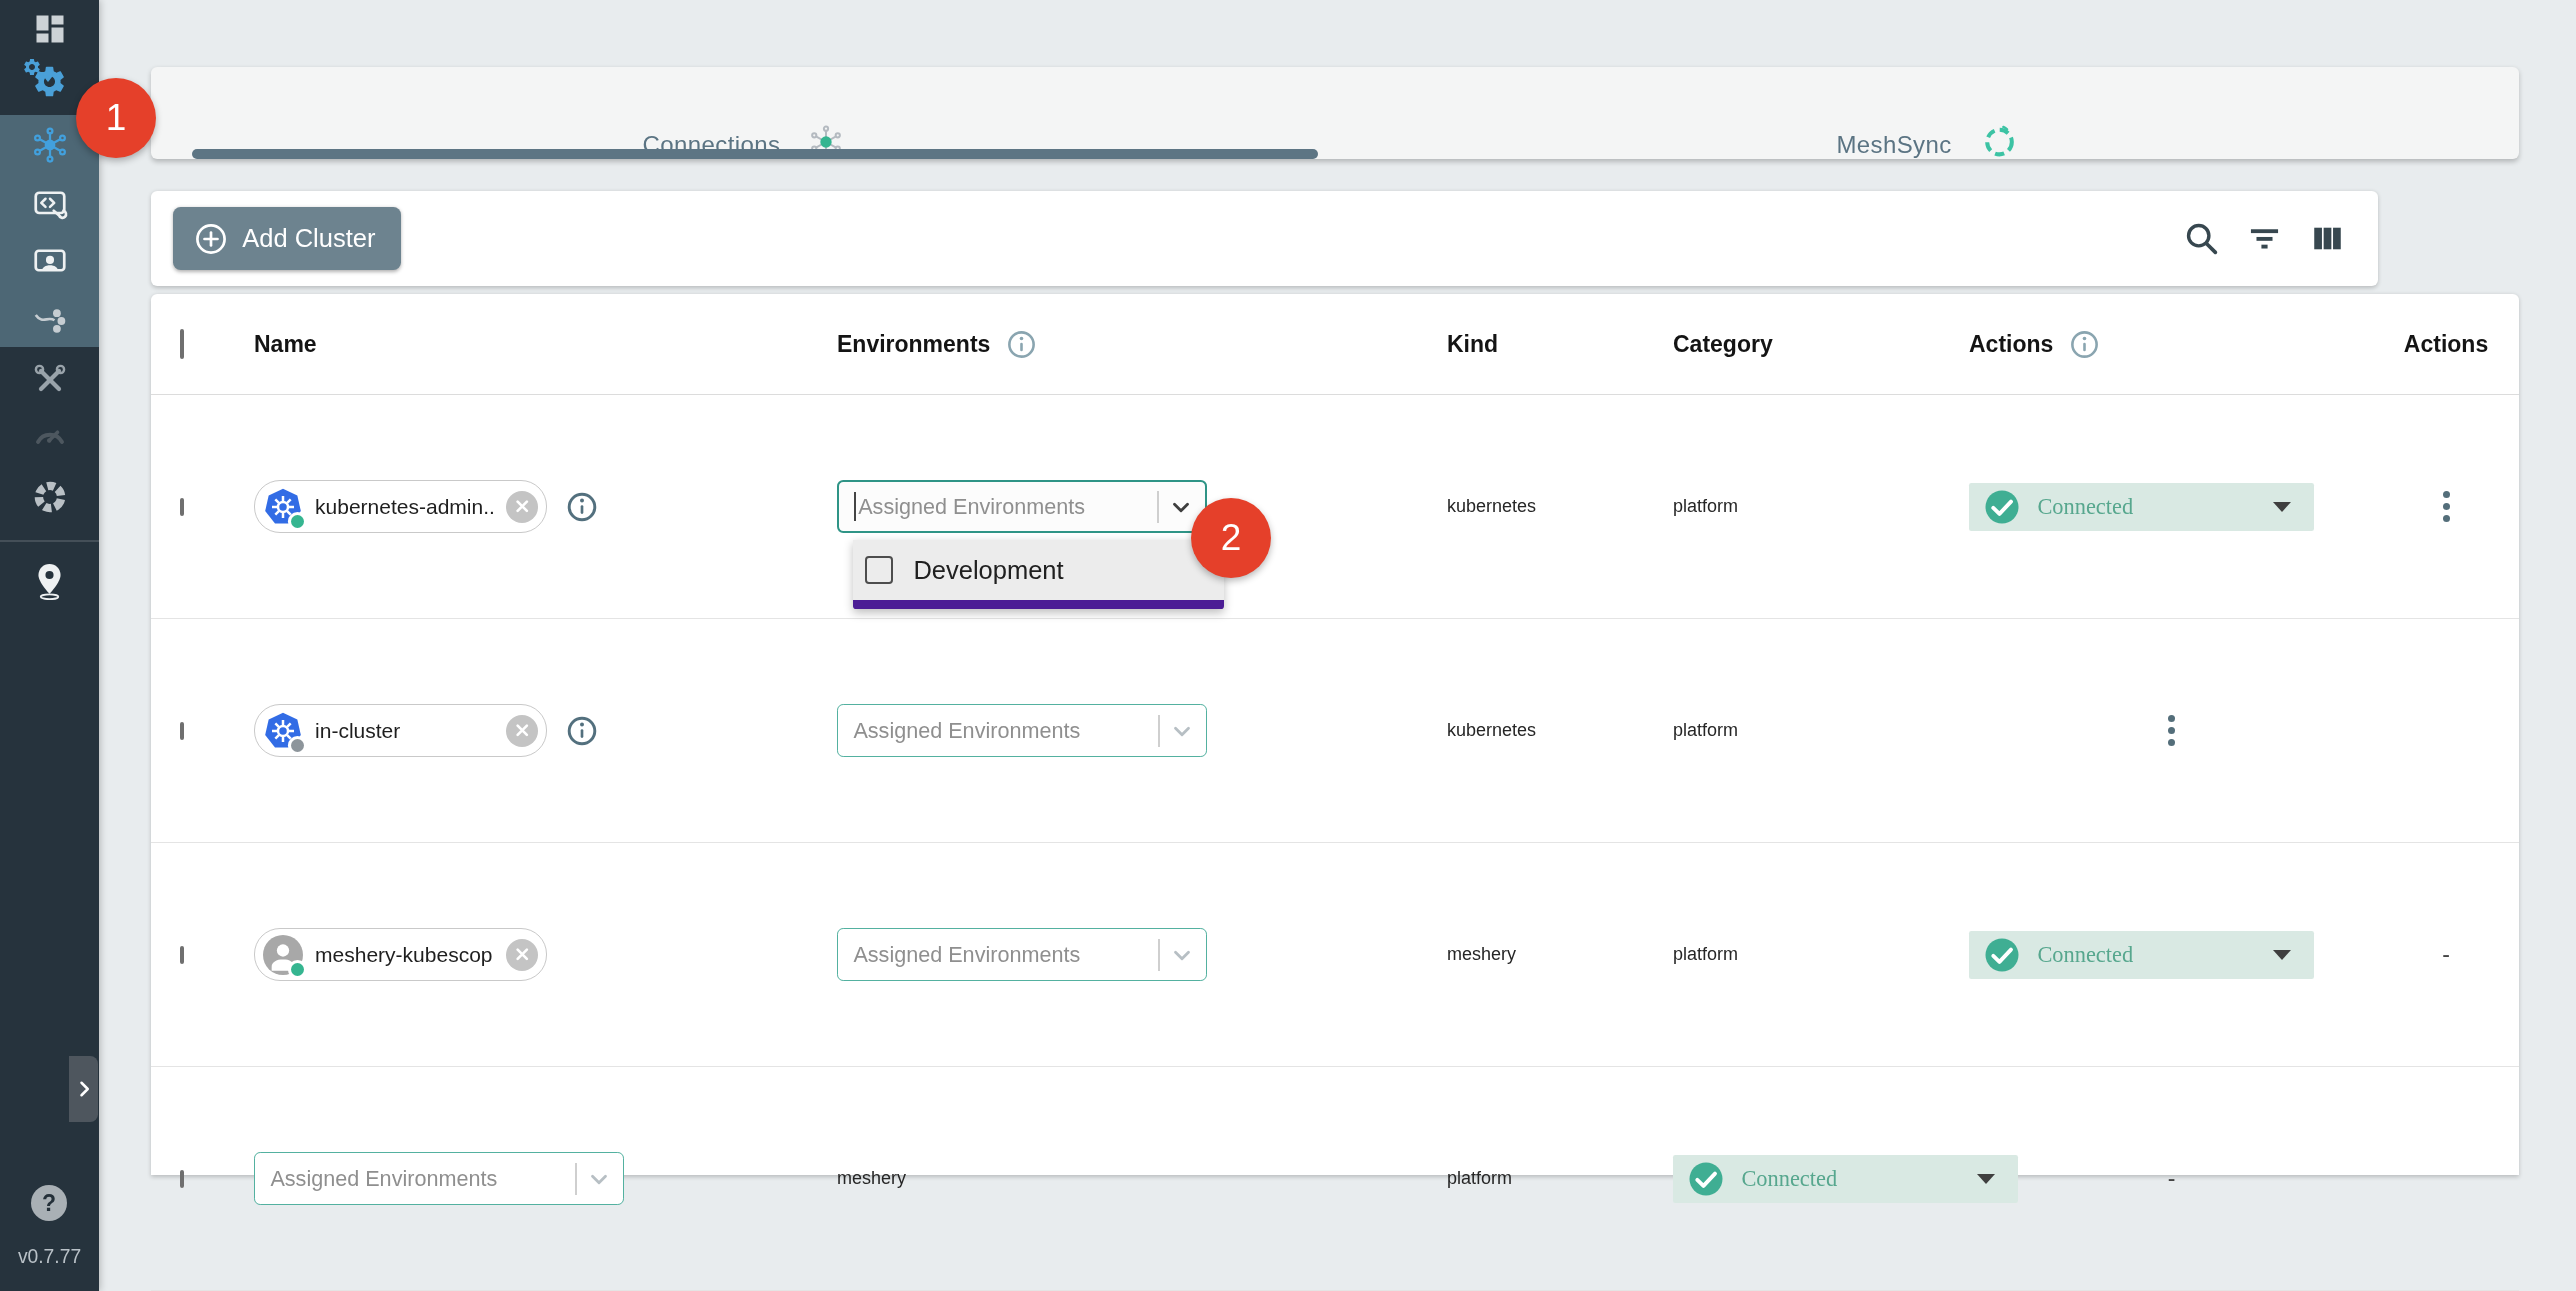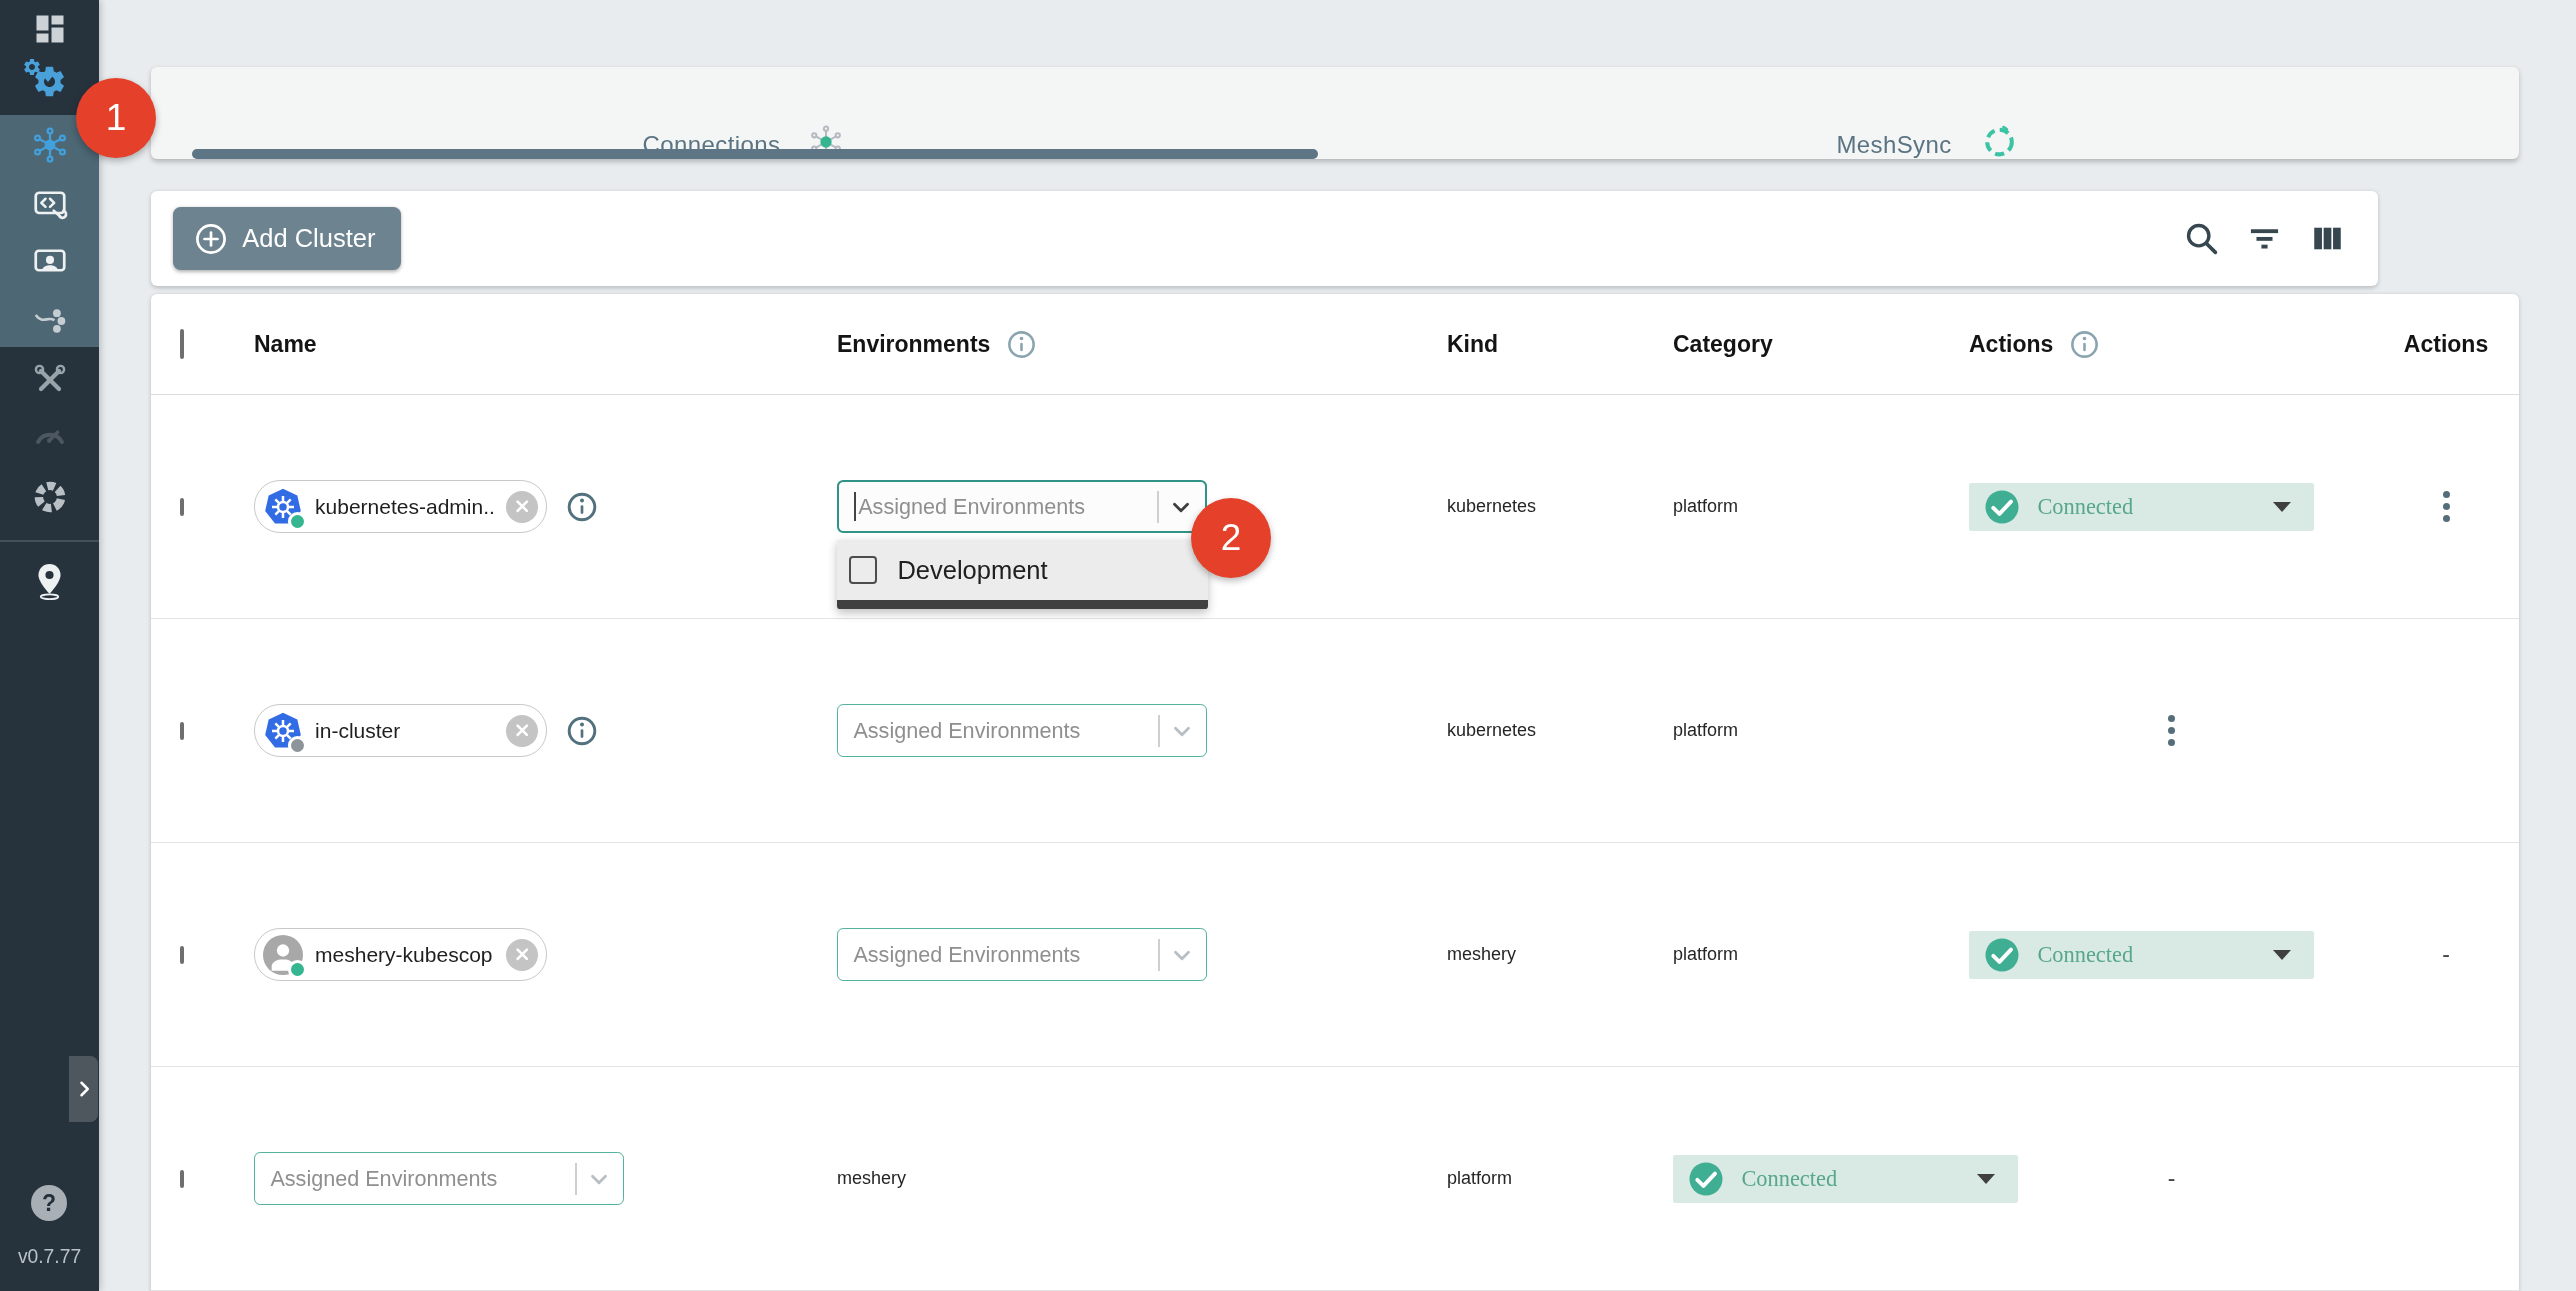--- a/index.html
+++ b/index.html
@@ -27,21 +27,21 @@
   .tabs-card { position:absolute; left:151px; top:67px; width:2368px; height:92px; background:#f4f5f5; border-radius:6.2px; box-shadow:0 2.3px 5.4px rgba(0,0,0,.22); display:flex; }
   .tab { width:50%; display:flex; align-items:flex-end; justify-content:center; gap:29px; color:#5b7483; font-size:24px; letter-spacing:0.4px;margin-top:32px; }
   .tab-indicator { position:absolute; left:41px; top:82px; width:1126px; height:10px; background:#5d7584; border-radius:5.4px; }
 
   
   .toolbar-card { position:absolute; left:151px; top:191px; width:2227px; height:95px; background:#ffffff; border-radius:6.2px; box-shadow:0 1.5px 4.6px rgba(0,0,0,.2); display:flex; align-items:center; justify-content:space-between; padding:0 32px 0 21.6px; }
   .add-cluster { height:63px; padding:0 26px 0 21.6px; background:#6d838f; border:none; color:#fff; border-radius:7.7px; font-size:25.5px; font-family:inherit; display:flex; align-items:center; gap:14px; box-shadow:0 1.5px 3.9px rgba(0,0,0,.3); cursor:pointer; }
   .toolbar-icons { display:flex; align-items:center; gap:26px; }
 
   
-  .table-card { position:absolute; left:151px; top:294px; width:2368px; height:997px; background:#fff; border-radius:6.2px 6.2px 0 0; box-shadow:0 1.5px 4.6px rgba(0,0,0,.2); }
+  .table-card { position:absolute; left:151px; top:294px; width:2368px; height:881px; background:#fff; border-radius:6.2px 6.2px 0 0; box-shadow:0 1.5px 4.6px rgba(0,0,0,.2); }
   .row-grid { display:grid; grid-template-columns:103px 583px 610px 226px 296px 405px 144px; align-items:center; }
   .thead { height:101px; border-bottom:0.8px solid #dcdcdc; font-weight:bold; font-size:23px; color:#141414; }
   .trow { height:224px; border-bottom:0.8px solid #e4e4e4; position:relative; }
   .cbx-cell { padding-left:29px; }
   .cbx { width:26px; height:26px; border:2.3px solid #6f6f6f; border-radius:5.4px; background:#fff; }
   .th-flex { display:flex; align-items:center; gap:15.4px; }
   .th-actions { text-align:center; }
 
   .name-cell { display:flex; align-items:center; gap:18.5px; }
   .chip { width:293px; height:53px; border:1.5px solid #c9c9c9; border-radius:26px; background:#fff; display:flex; align-items:center; gap:12.4px; padding:0 7.7px; }
@@ -52,21 +52,21 @@
   .chip-label { font-size:21px; color:#1f1f1f; flex:1; white-space:nowrap; overflow:hidden; }
   .chip-x { width:32px; height:32px; border-radius:50%; background:#c4c4c4; flex:none; display:flex; align-items:center; justify-content:center; cursor:pointer; }
 
   .env-wrap { position:relative; width:371px; }
   .env-select { width:370px; height:53px; border:1.5px solid #53b1a0; border-radius:6.2px; background:#fff; display:flex; align-items:center; padding-left:15.4px; cursor:text; }
   .env-select.focused { border:2.3px solid #2f9486; background:#fcfcfc; }
   .txt-cursor { width:1.5px; height:29px; background:#444; margin-right:2.3px; }
   .env-ph { color:#8f8f8f; font-size:21.6px; flex:1; white-space:nowrap; overflow:hidden; }
   .env-divider { width:1.5px; height:32px; background:#cfcfcf; margin:0 9.3px 0 4.6px; flex:none; }
   .env-chevron { margin-right:10.8px; flex:none; display:flex; }
-  .env-menu { position:absolute; left:0; top:60px; width:371px; background:#404040; box-shadow:0 3.9px 9.3px rgba(0,0,0,.25); border-radius:0 0 3.1px 3.1px; padding-bottom:9.3px; z-index:40;text-align:right; }
+  .env-menu { position:absolute; left:16px; top:60px; width:371px; background:#4c1d95; box-shadow:0 3.9px 9.3px rgba(0,0,0,.25); border-radius:0 0 3.1px 3.1px; padding-bottom:9.3px; z-index:40;text-align:right; }
   .env-option { height:60px; background:#ececec; display:flex; align-items:center; gap:20px; padding-left:12.4px; font-size:25.5px; color:#202020; cursor:pointer; }
   .cbx2 { width:28px; height:28px; border:2.3px solid #4d4d4d; border-radius:3.9px; }
 
   .cell-text { font-size:18px; color:#262626; }
 
   .status-badge { width:345px; height:48px; border-radius:2.3px; display:flex; align-items:center; gap:17px; padding:0 23px 0 15.4px; cursor:pointer; }
   .status-connected { background:#d9e9e3;font-family:Liberation Serif, serif; }
   .status-connected .status-label { color:#57a78e; }
   .status-notfound { background:#e1e1e1; }
   .status-notfound .status-label { color:#454545; }

